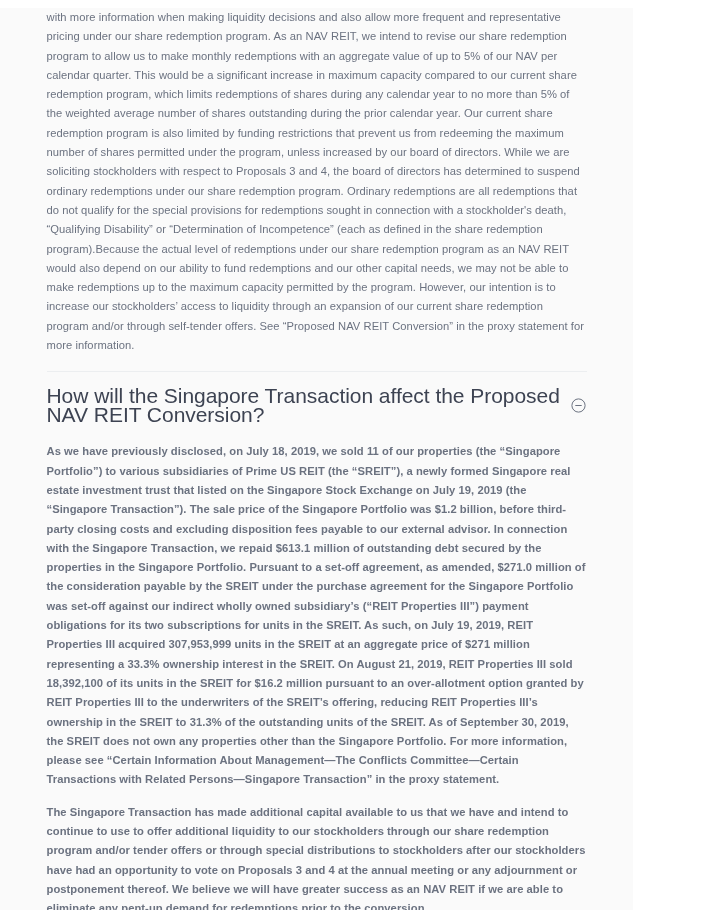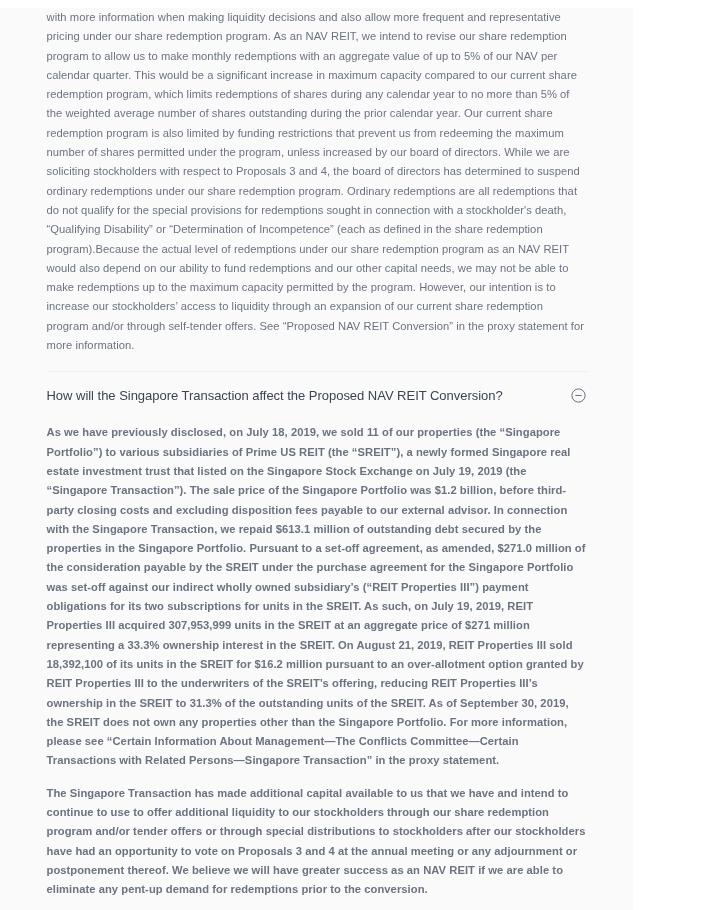--- a/index.html
+++ b/index.html
@@ -54,21 +54,21 @@
     padding-top: 0;
   }
   .section-header {
     display: flex;
     align-items: center;
     justify-content: space-between;
     padding: 14px 0 13px 0;
     cursor: pointer;
   }
   .section-title {
-    font-size: 13px;
+    font-size: 21px;
     line-height: 19px;
     color: #3d4352;
     font-weight: 400;
     letter-spacing: -0.002em;
   }
   .collapse-icon {
     flex: 0 0 auto;
     width: 15px;
     height: 15px;
     margin-right: 1px;

